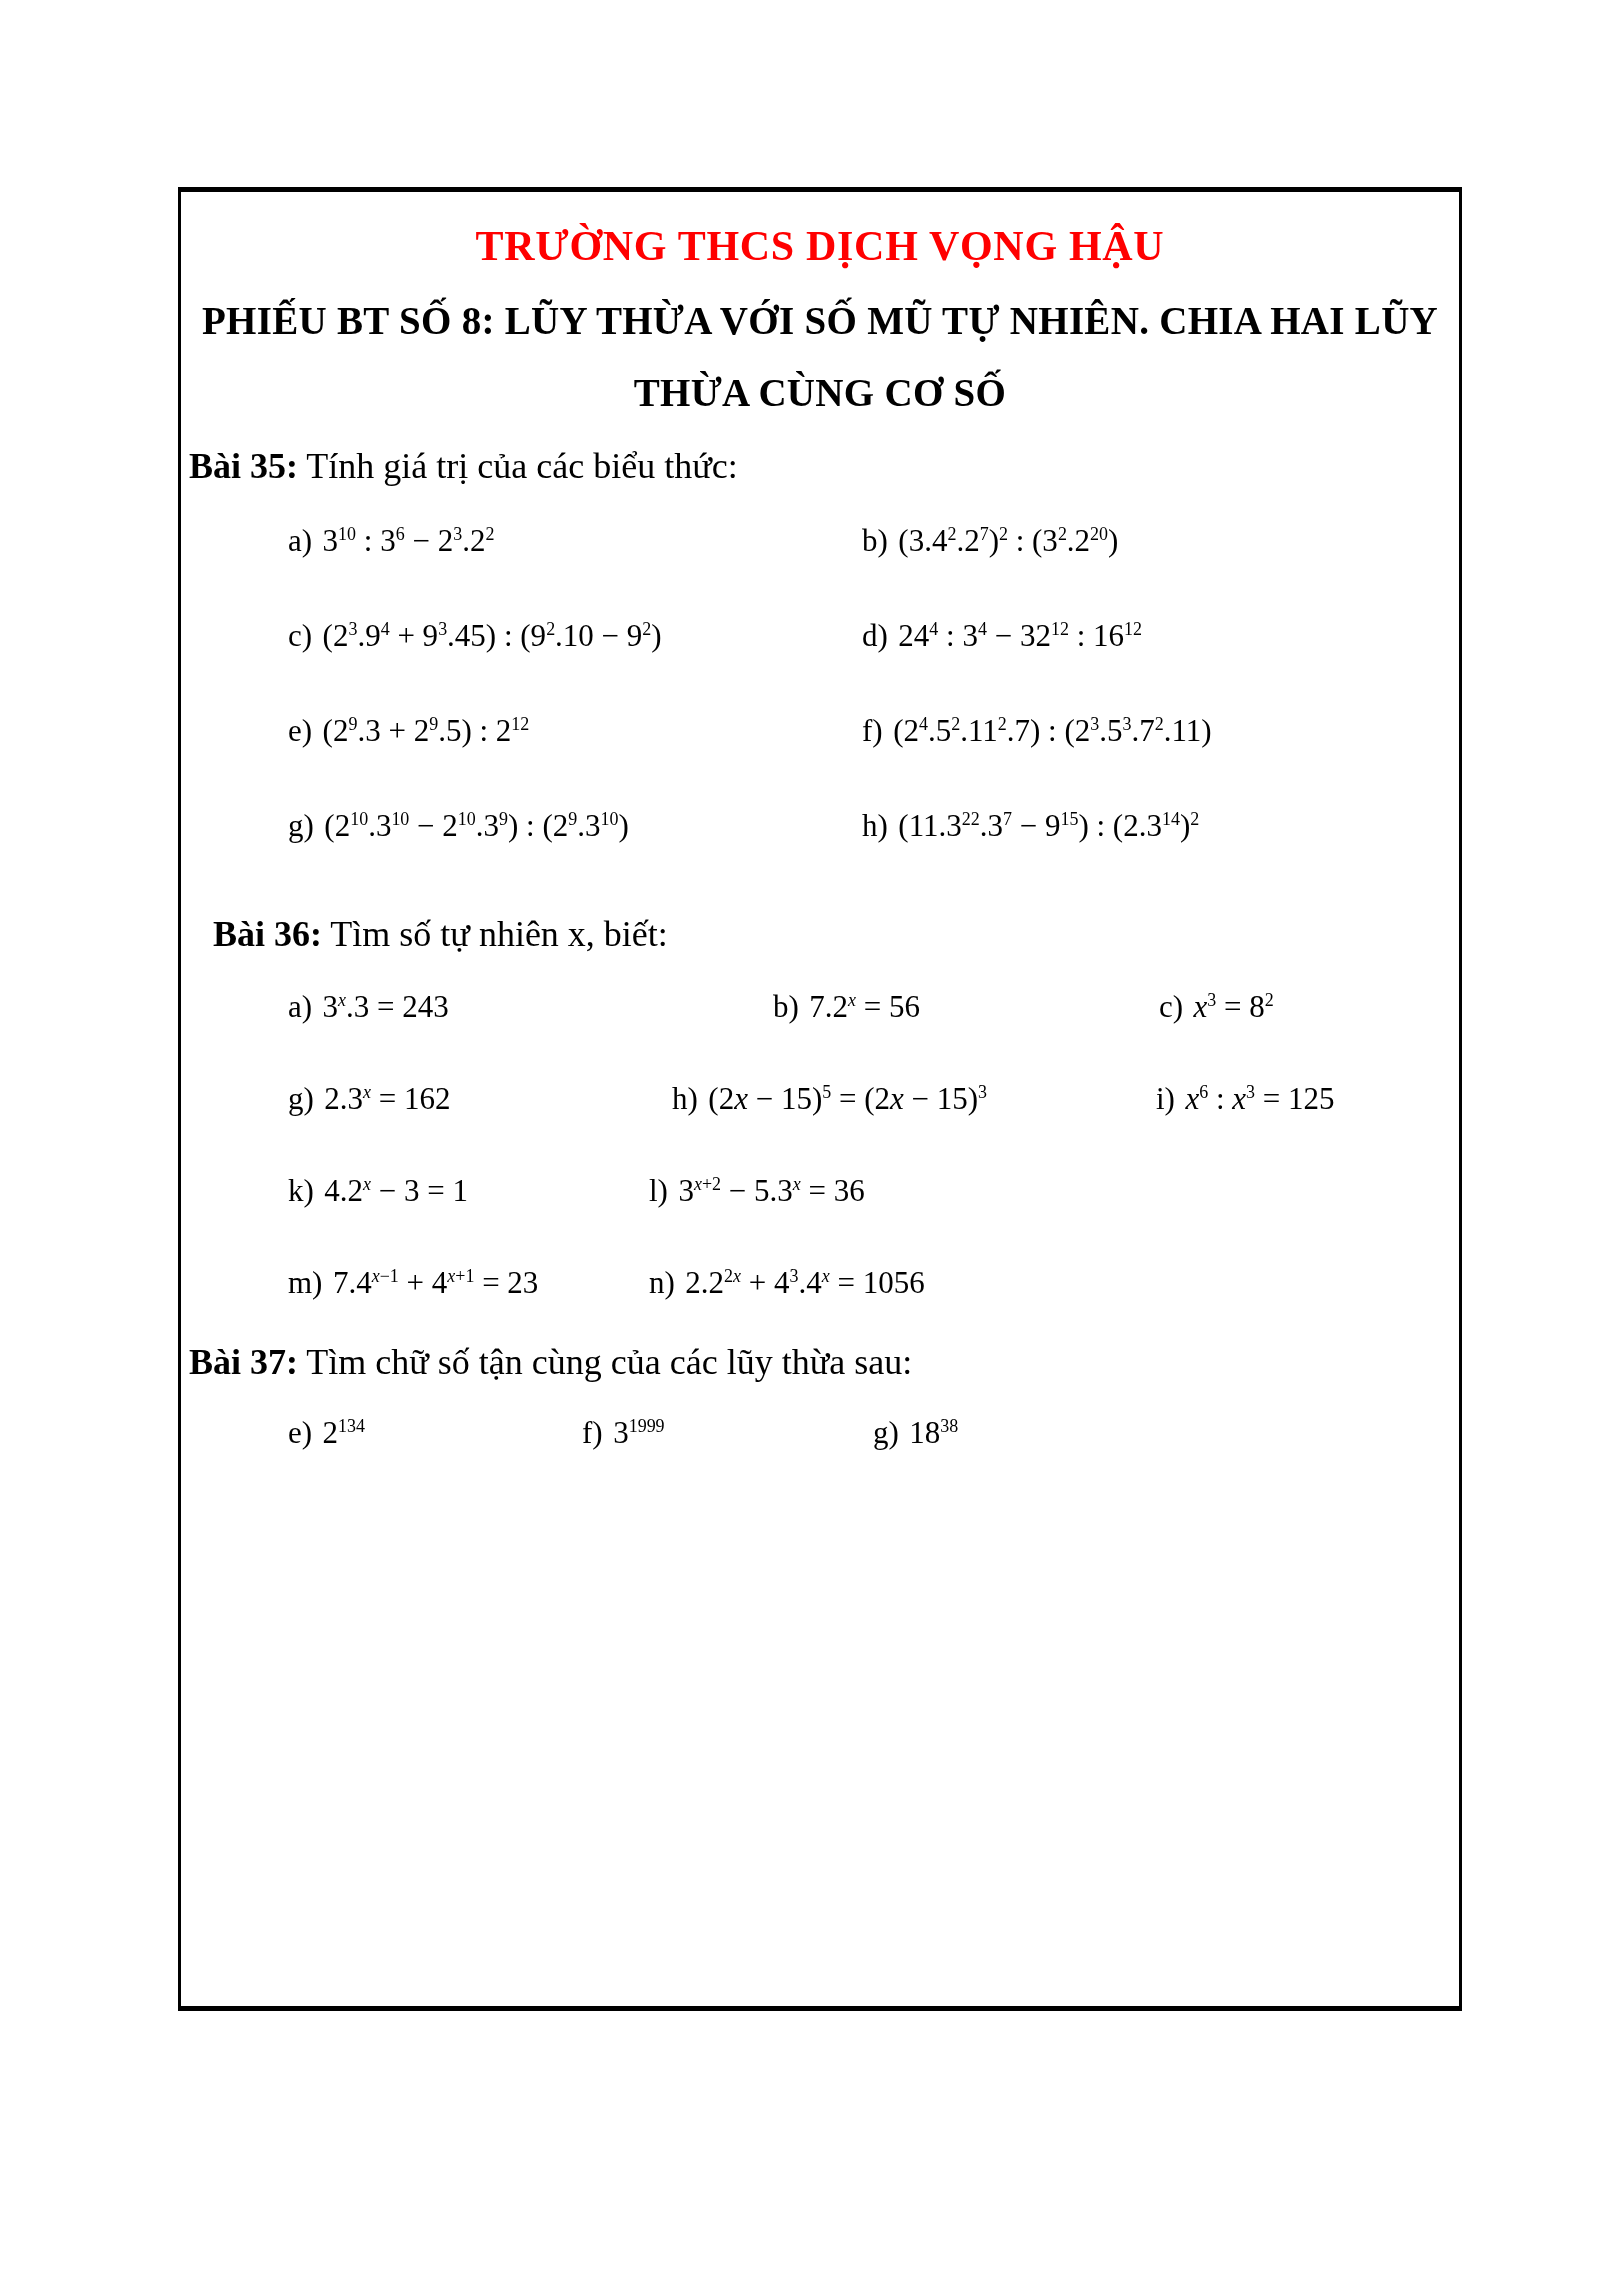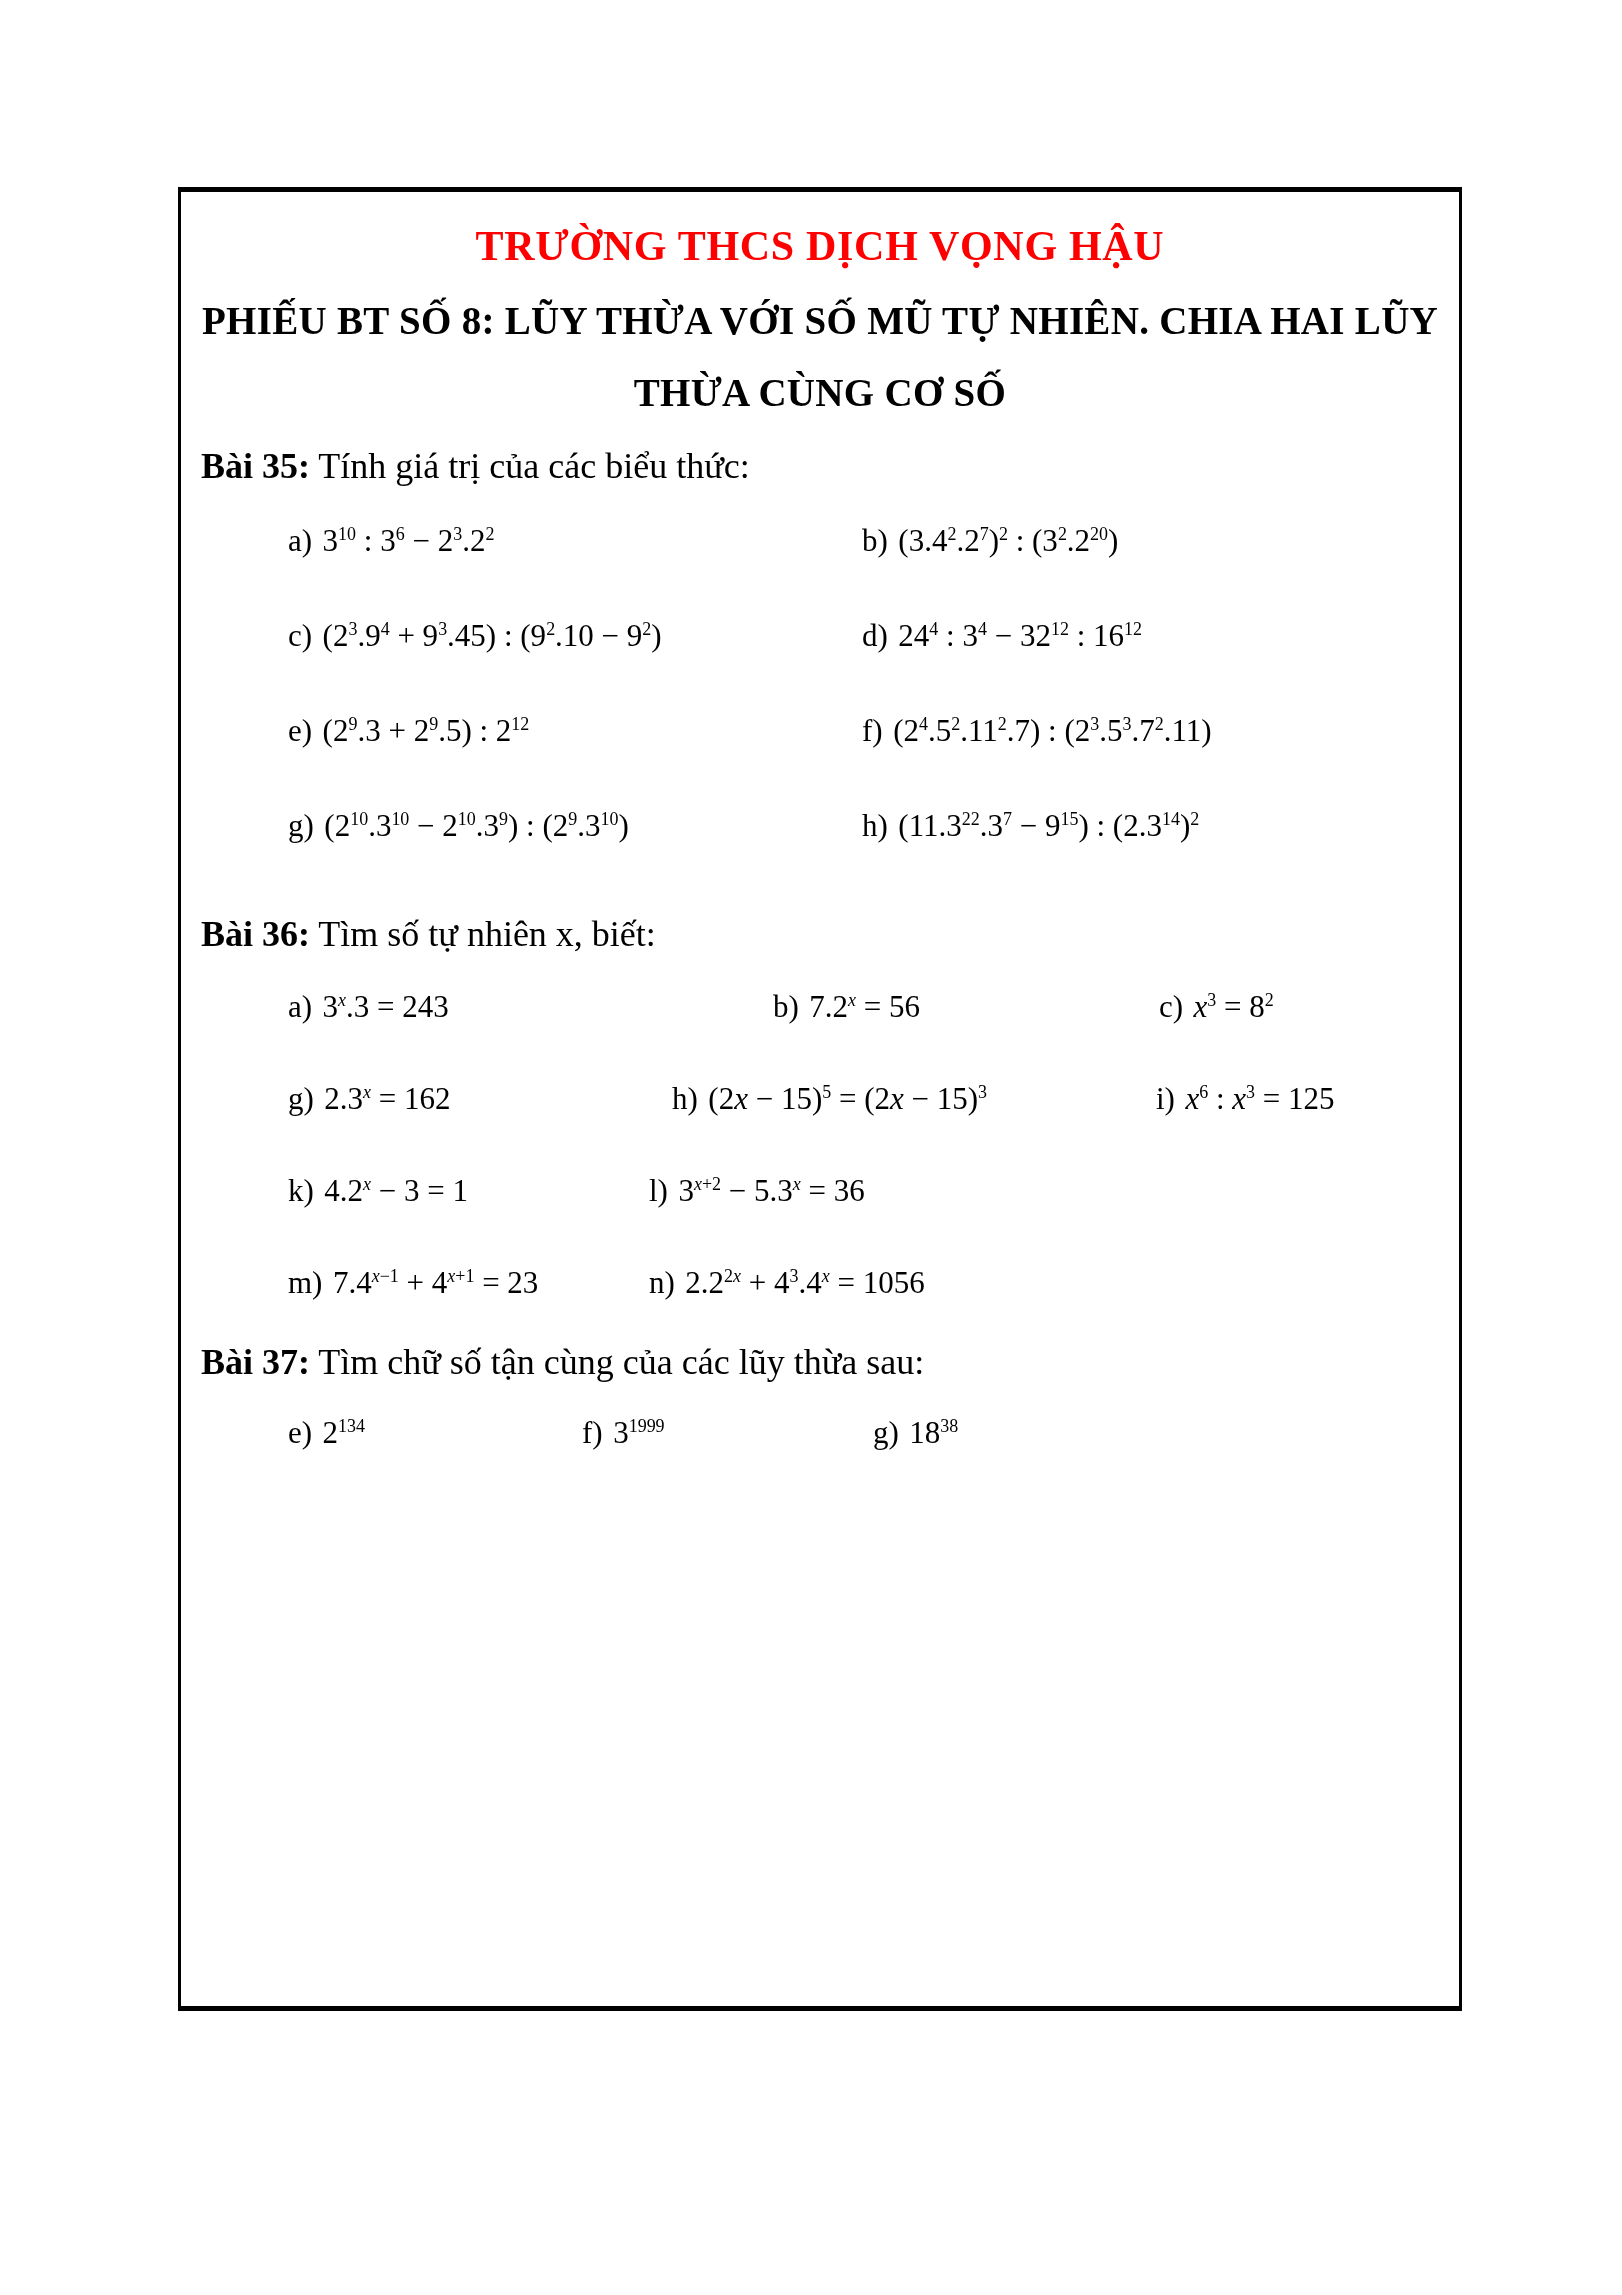--- a/index.html
+++ b/index.html
@@ -12,24 +12,24 @@
   }
   .inner { position:relative; width:100%; height:100%; }
   .title {
     margin-top:23.6px; text-align:center; font-weight:bold;
     font-size:42px; line-height:60px; letter-spacing:0.7px;
   }
   .subtitle {
     margin-top:9.2px; text-align:center; font-weight:bold;
     font-size:39px; line-height:72px; letter-spacing:0.3px;
   }
-  .heading { padding-left:20px; font-size:36px; line-height:54px; }
+  .heading { padding-left:8px; font-size:36px; line-height:54px; }
   .heading .hl { font-weight:bold; }
   .h35 { margin-top:10.5px; }
-  .h36 { margin-top:34px; }
+  .h36 { margin-top:34px;margin-left:24px; }
   .h37 { margin-top:6px; }
   .rows { position:relative; }
   .row { position:relative; height:95px; }
   .row36 { height:92px; }
   .row37 { height:88px; }
   .it {
     position:absolute; top:50%; transform:translateY(-50%);
     font-size:31px; white-space:nowrap;
   }
   .it .lbl { margin-right:10.5px; }

